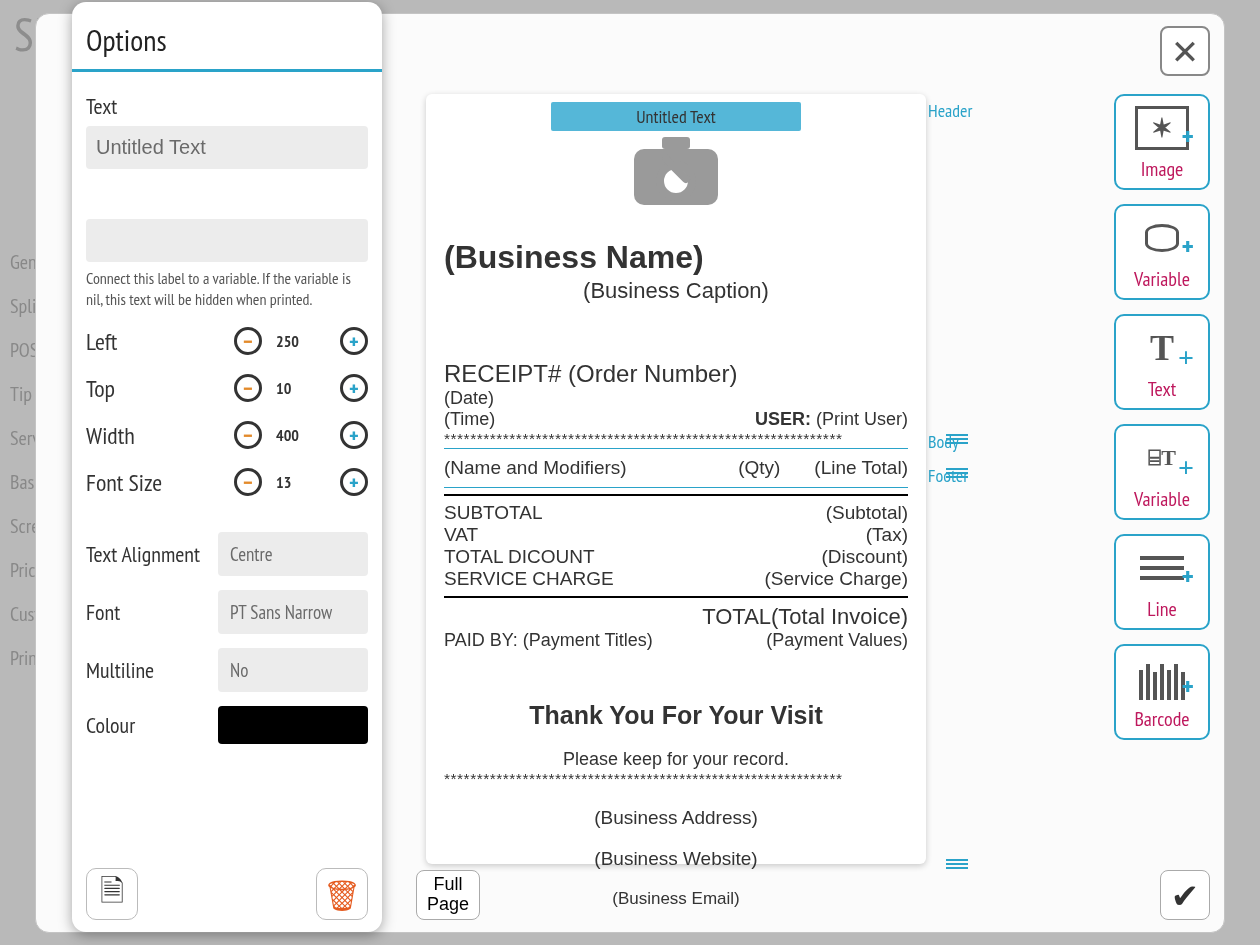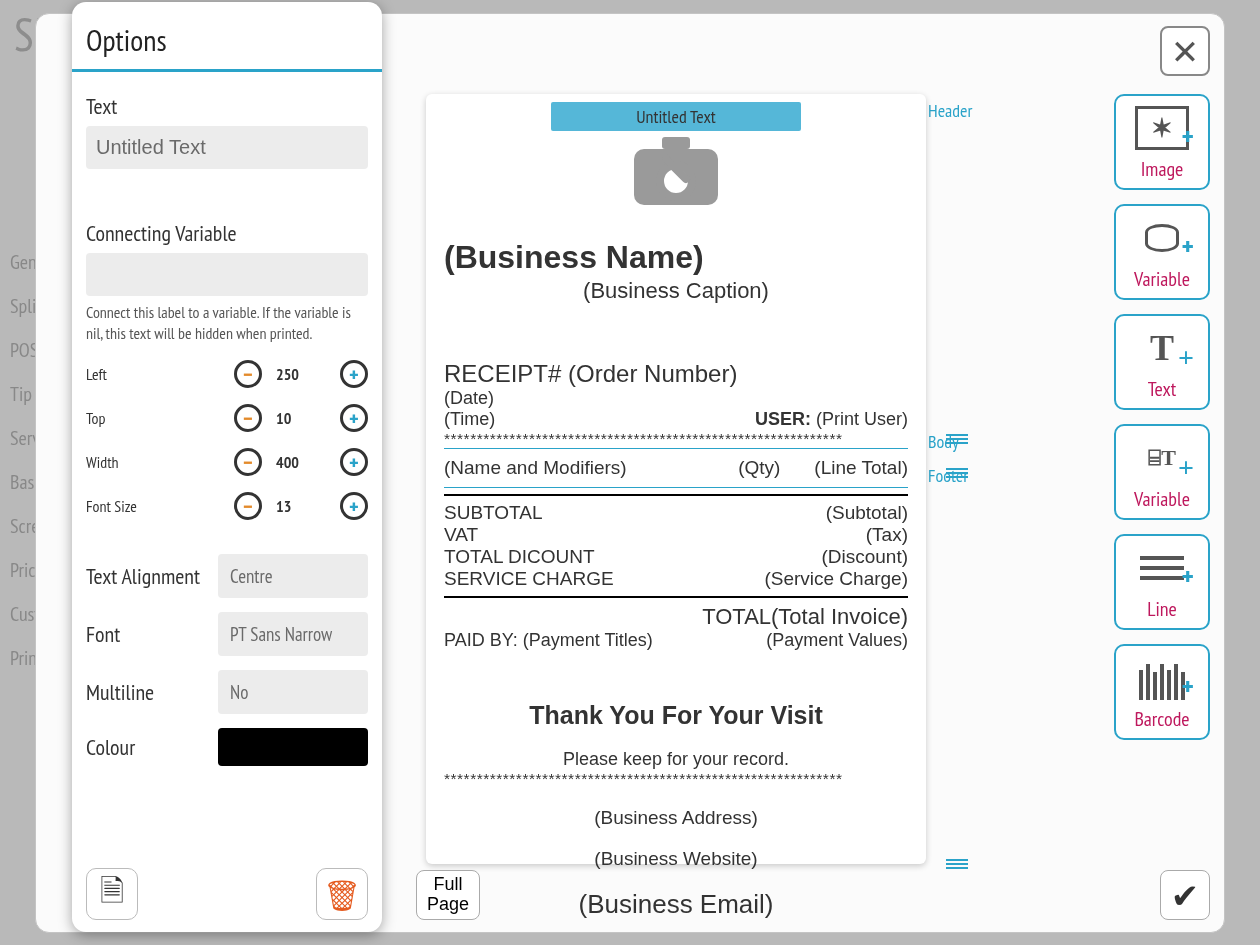--- a/index.html
+++ b/index.html
@@ -223,21 +223,21 @@
     font-size:20px;
     padding:10px 10px;
     color:#6a6a6a;
     margin-top:6px;
   }
   .help{ font-size:16px;color:#555;line-height:1.3;margin-top:6px;}
   .num-row{
     display:flex;align-items:center;justify-content:space-between;
     margin-top:16px;
   }
-  .num-row .lbl{ font-size:16px;flex:1;}
+  .num-row .lbl{ font-size:24px;flex:1;}
   .stepper{display:flex;align-items:center;gap:14px;}
   .step-btn{
     width:28px;height:28px;border:3px solid;border-radius:50%;
     display:flex;align-items:center;justify-content:center;
     font-size:22px;font-weight:900;cursor:pointer;
     background:#fff;
   }
   .step-btn.minus{color:#e38a2b;border-color:#333;}
   .step-btn.plus{color:#2aa3c9;border-color:#333;}
   .num-val{ width:50px;text-align:left;font-size:16px;font-weight:bold;}
@@ -360,21 +360,21 @@
         <span>PAID BY:</span>
         <span>(Payment Titles)</span>
       </span>
       <span>(Payment Values)</span>
     </div>
     <div class="center thank">Thank You For Your Visit</div>
     <div class="center keep">Please keep for your record.</div>
     <div class="stars">*************************************************************</div>
     <div class="center" style="font-size:19px;">(Business Address)</div>
     <div class="center" style="font-size:19px;">(Business Website)</div>
-    <div class="center" style="font-size:26px;">(Business Email)</div>
+    <div class="center" style="font-size:17px;">(Business Email)</div>
 
     <div class="drag-handle" style="top:338px;">
         <span></span>
         <span></span>
         <span></span>
       </div>
     <div class="drag-handle" style="top:372px;">
         <span></span>
         <span></span>
         <span></span>
@@ -446,21 +446,20 @@
 
 <div class="options-panel">
   <h2>Options</h2>
   <div class="blue-sep"></div>
 
   <div class="field-label">Text</div>
   <input class="text-input" value="Untitled Text" style="">
 
   <div style="height:44px"></div>
 
-  <div class="field-label">Connecting Variable</div>
   <input class="text-input" value="" style="">
   <div class="help">Connect this label to a variable. If the variable is nil, this text will be hidden when printed.</div>
 
   <div class="num-row">
     <span class="lbl">Left</span>
     <div class="stepper">
       <span class="step-btn minus">−</span>
       <span class="num-val">250</span>
       <span class="step-btn plus">+</span>
     </div>

